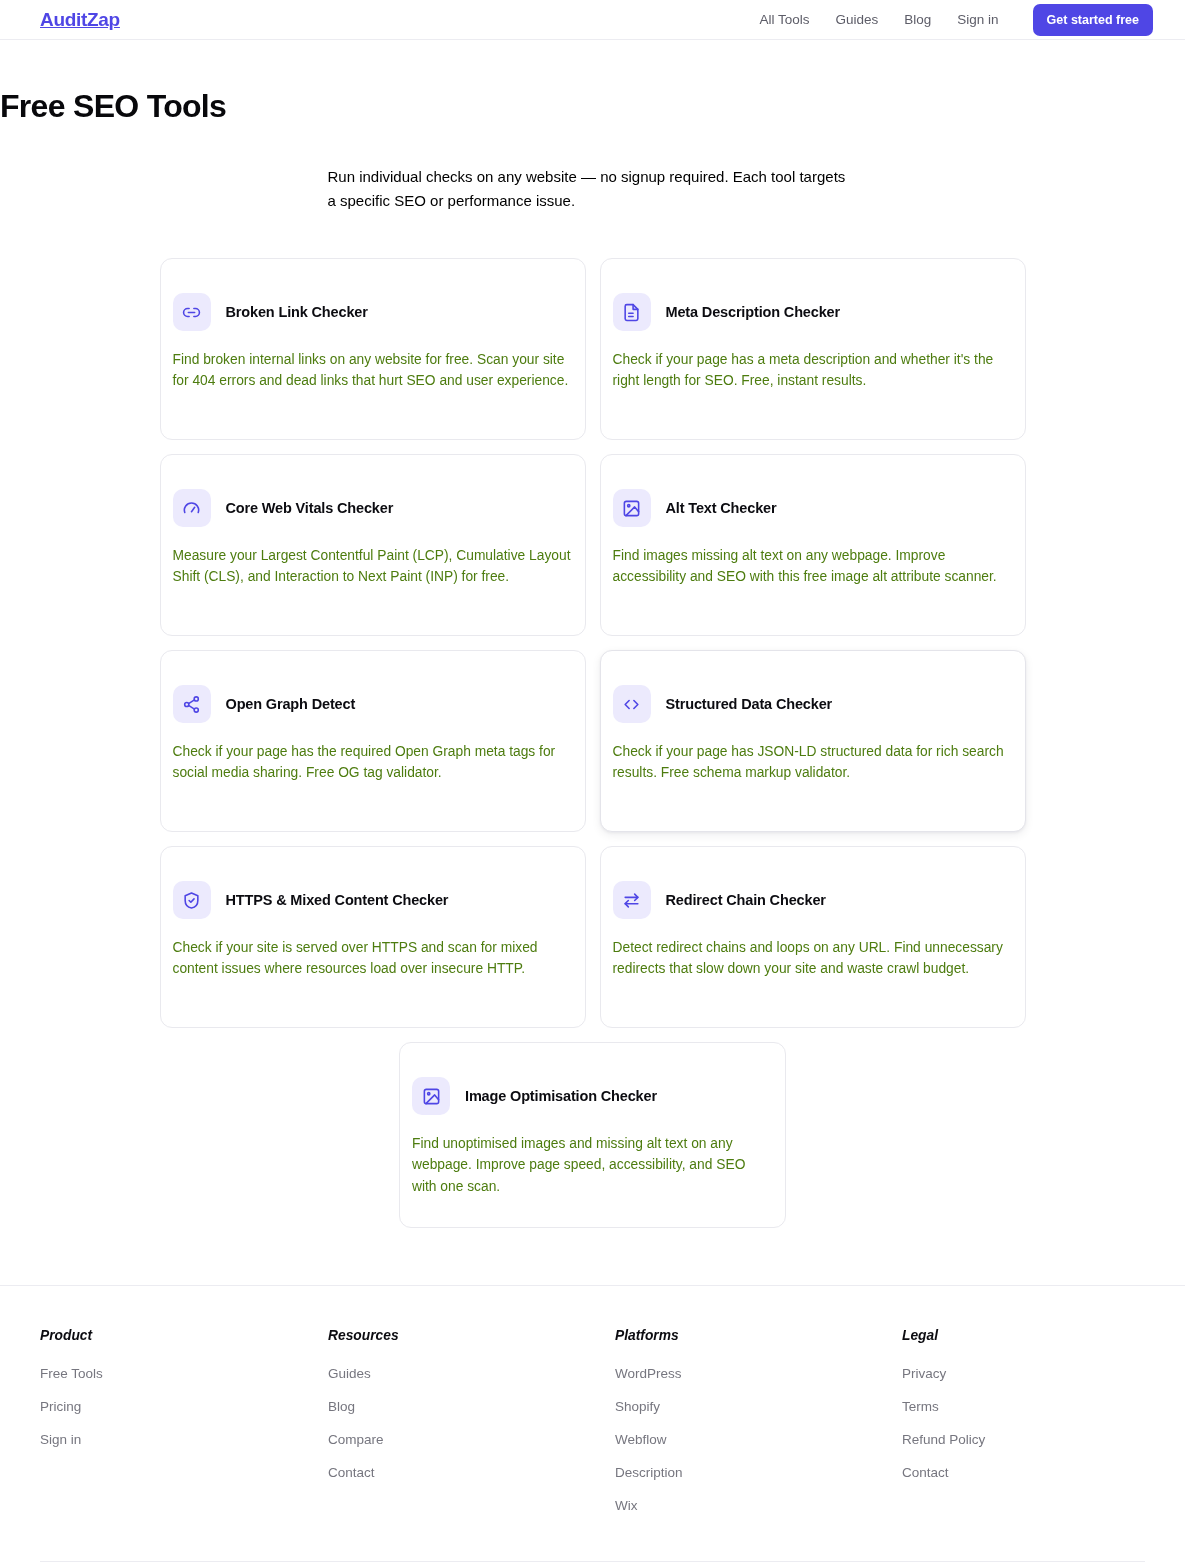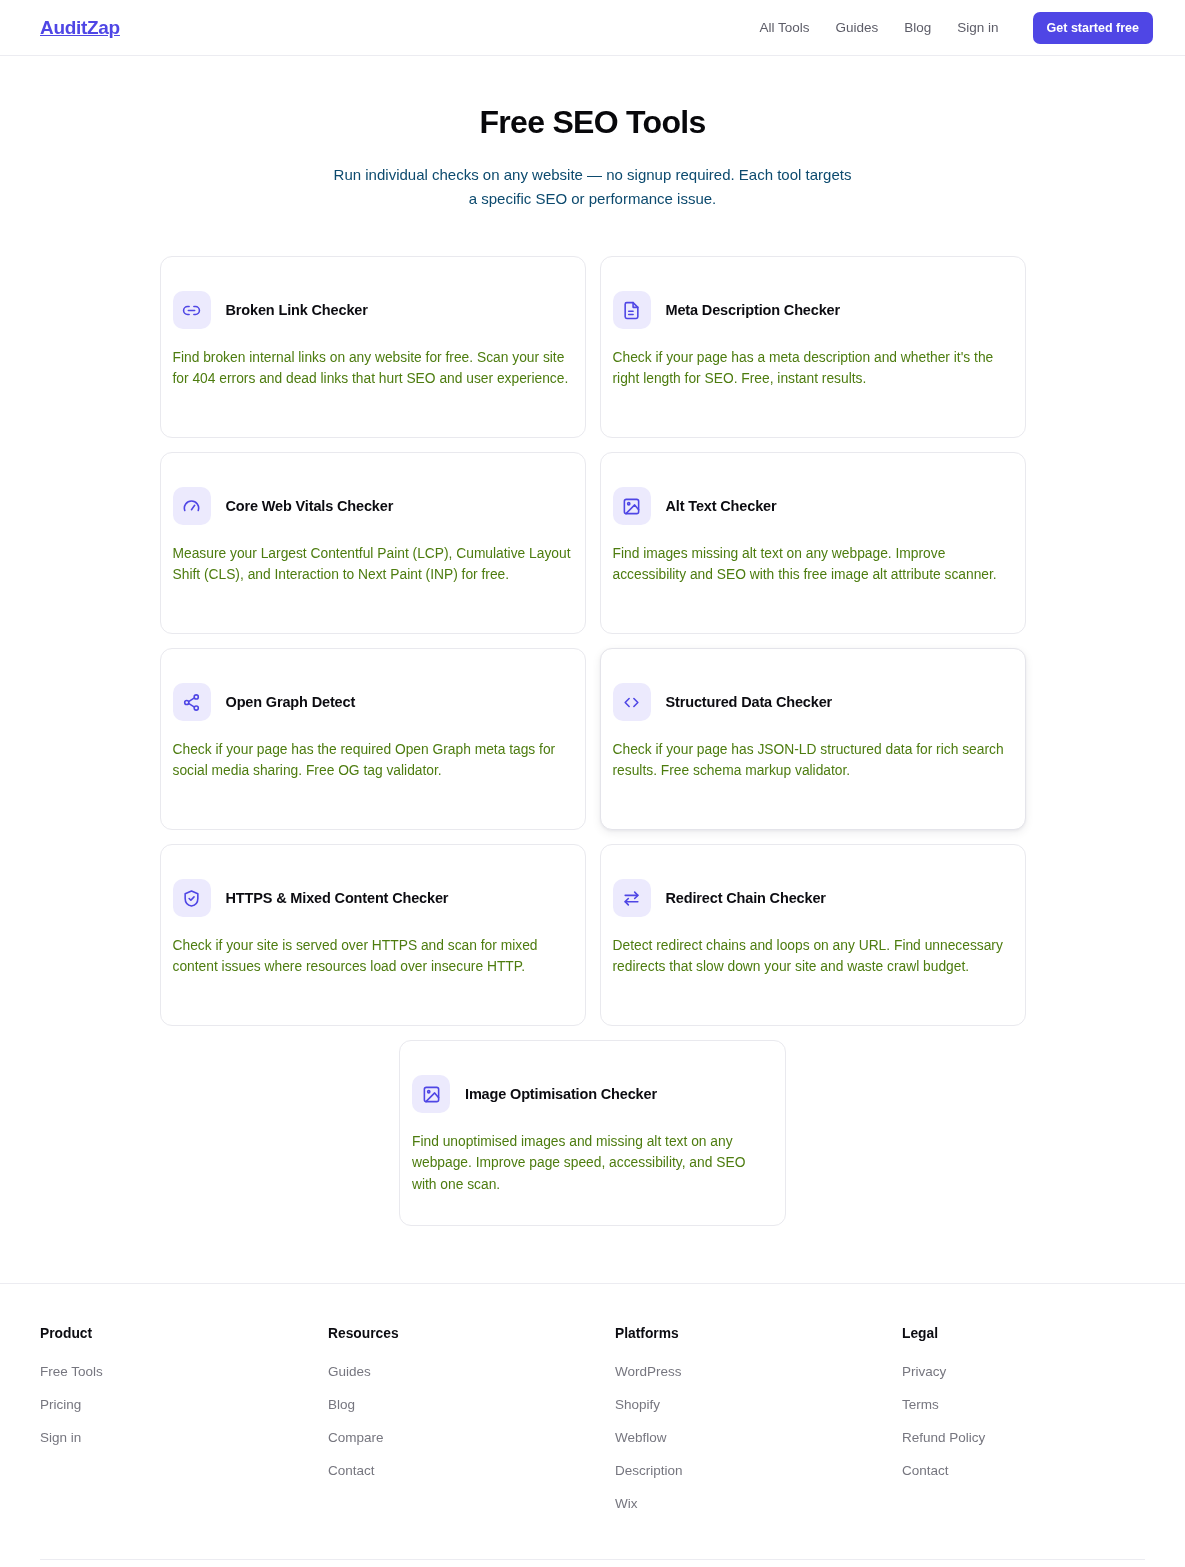--- a/index.html
+++ b/index.html
@@ -6,21 +6,21 @@
   html, body {
     width: 1185px;
     background: #ffffff;
     font-family: "Liberation Sans", sans-serif;
     -webkit-font-smoothing: antialiased;
   }
   body { width: 1185px; min-height: 1567px; color: #111115; }
 
   
   .header {
-    height: 56px;
+    height: 40px;
     border-bottom: 1px solid #ececf1;
     display: flex;
     align-items: center;
     padding: 0 32px 0 40px;
   }
   .logo {
     font-size: 19px;
     font-weight: bold;
     color: #4f46e5;
     letter-spacing: -0.3px;
@@ -44,33 +44,33 @@
     font-weight: bold;
     border: none;
     border-radius: 7px;
     padding: 9px 14px;
     cursor: pointer;
     white-space: nowrap;
     margin-left: 8px;
   }
 
   
-  .hero { padding: 48px 16px 0; text-align: center; }
+  .hero { padding: 48px 0 0; text-align: left; }
   .hero h1 {
     font-size: 32px;
     font-weight: bold;
     letter-spacing: -0.7px;
     color: #08080b;
   }
   .hero p {
-    margin: 22px auto 0;
+    margin: 40px auto 0;
     max-width: 530px;
     font-size: 15px;
     line-height: 1.6;
-    color: #0c4a6e;
+    color: #000000;
   }
 
   
   .grid-wrap { padding: 45px 167px 0; }
   .grid {
     display: grid;
     grid-template-columns: repeat(2, 426px);
     column-gap: 14px;
     row-gap: 14px;
     justify-content: center;
@@ -123,20 +123,21 @@
   }
   .footer-cols {
     display: grid;
     grid-template-columns: 288px 287px 287px auto;
   }
   .col-title {
     font-size: 13.8px;
     font-weight: bold;
     color: #0c0c11;
     margin-bottom: 23px;
+    font-style: italic;
   }
   .col-link {
     display: block;
     font-size: 13.5px;
     color: #76767f;
     text-decoration: none;
     margin-bottom: 18px;
   }
   .footer-bottom {
     margin-top: 30px;

